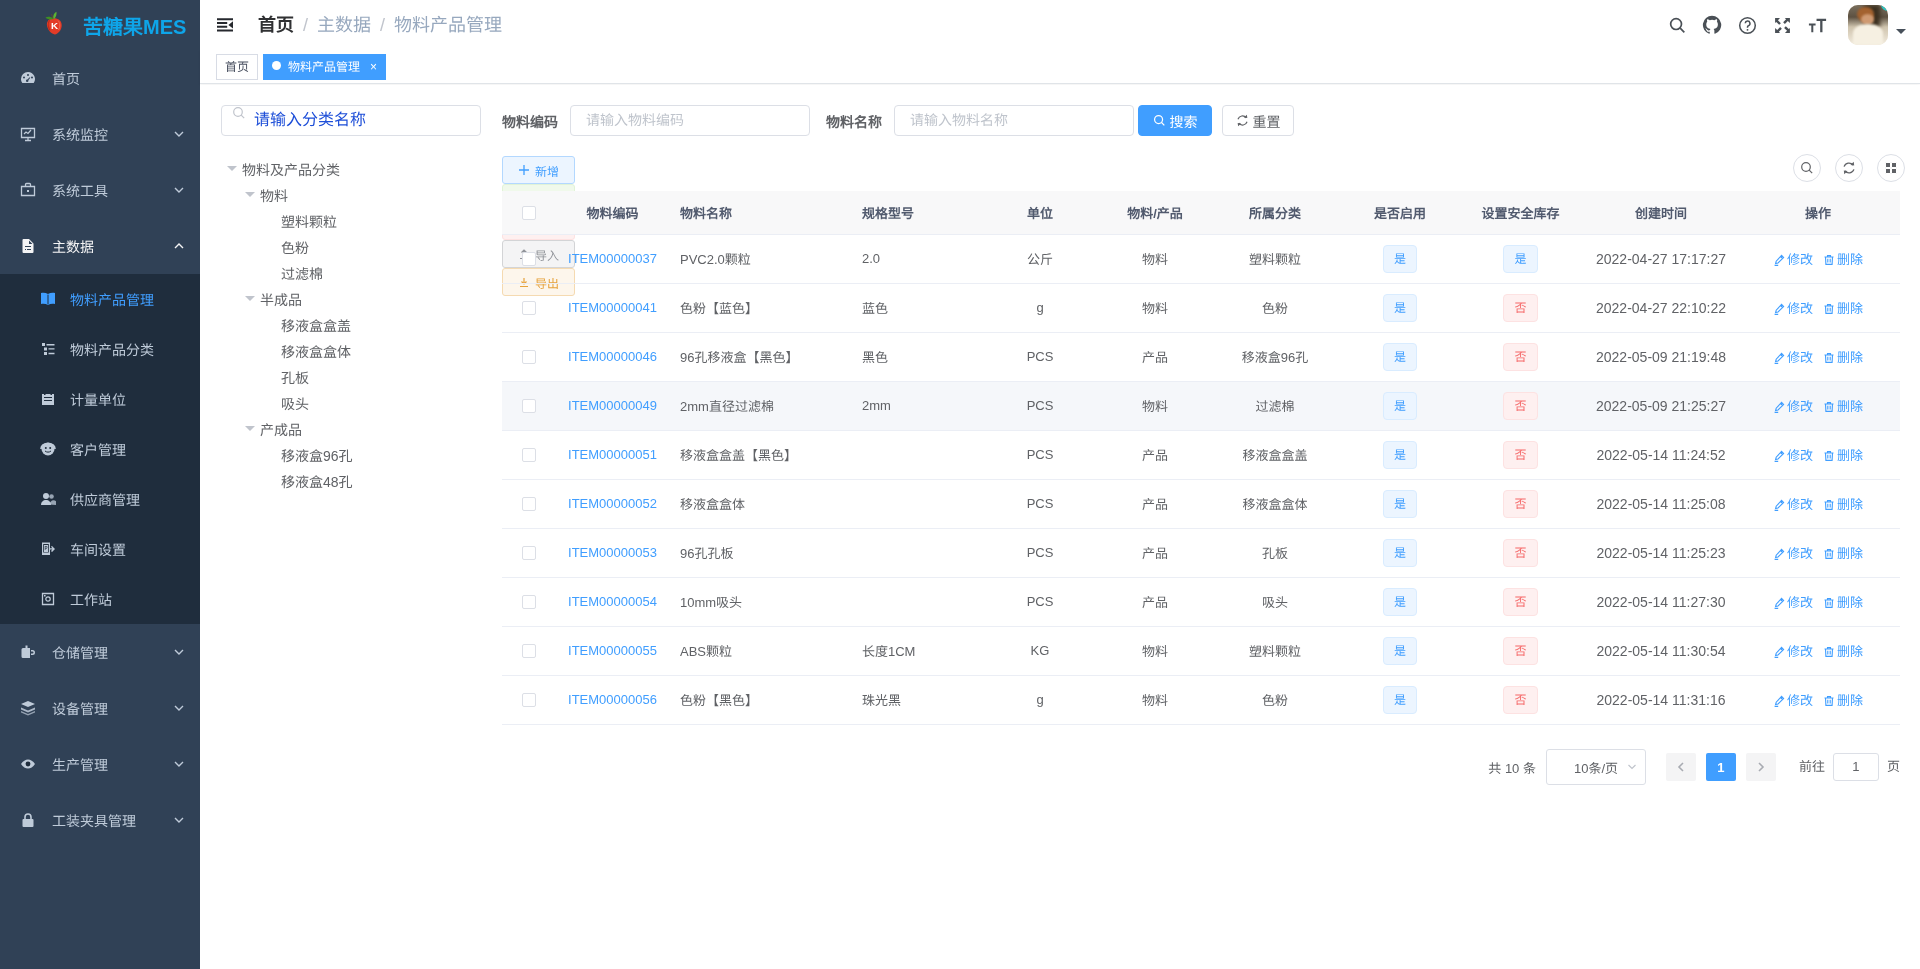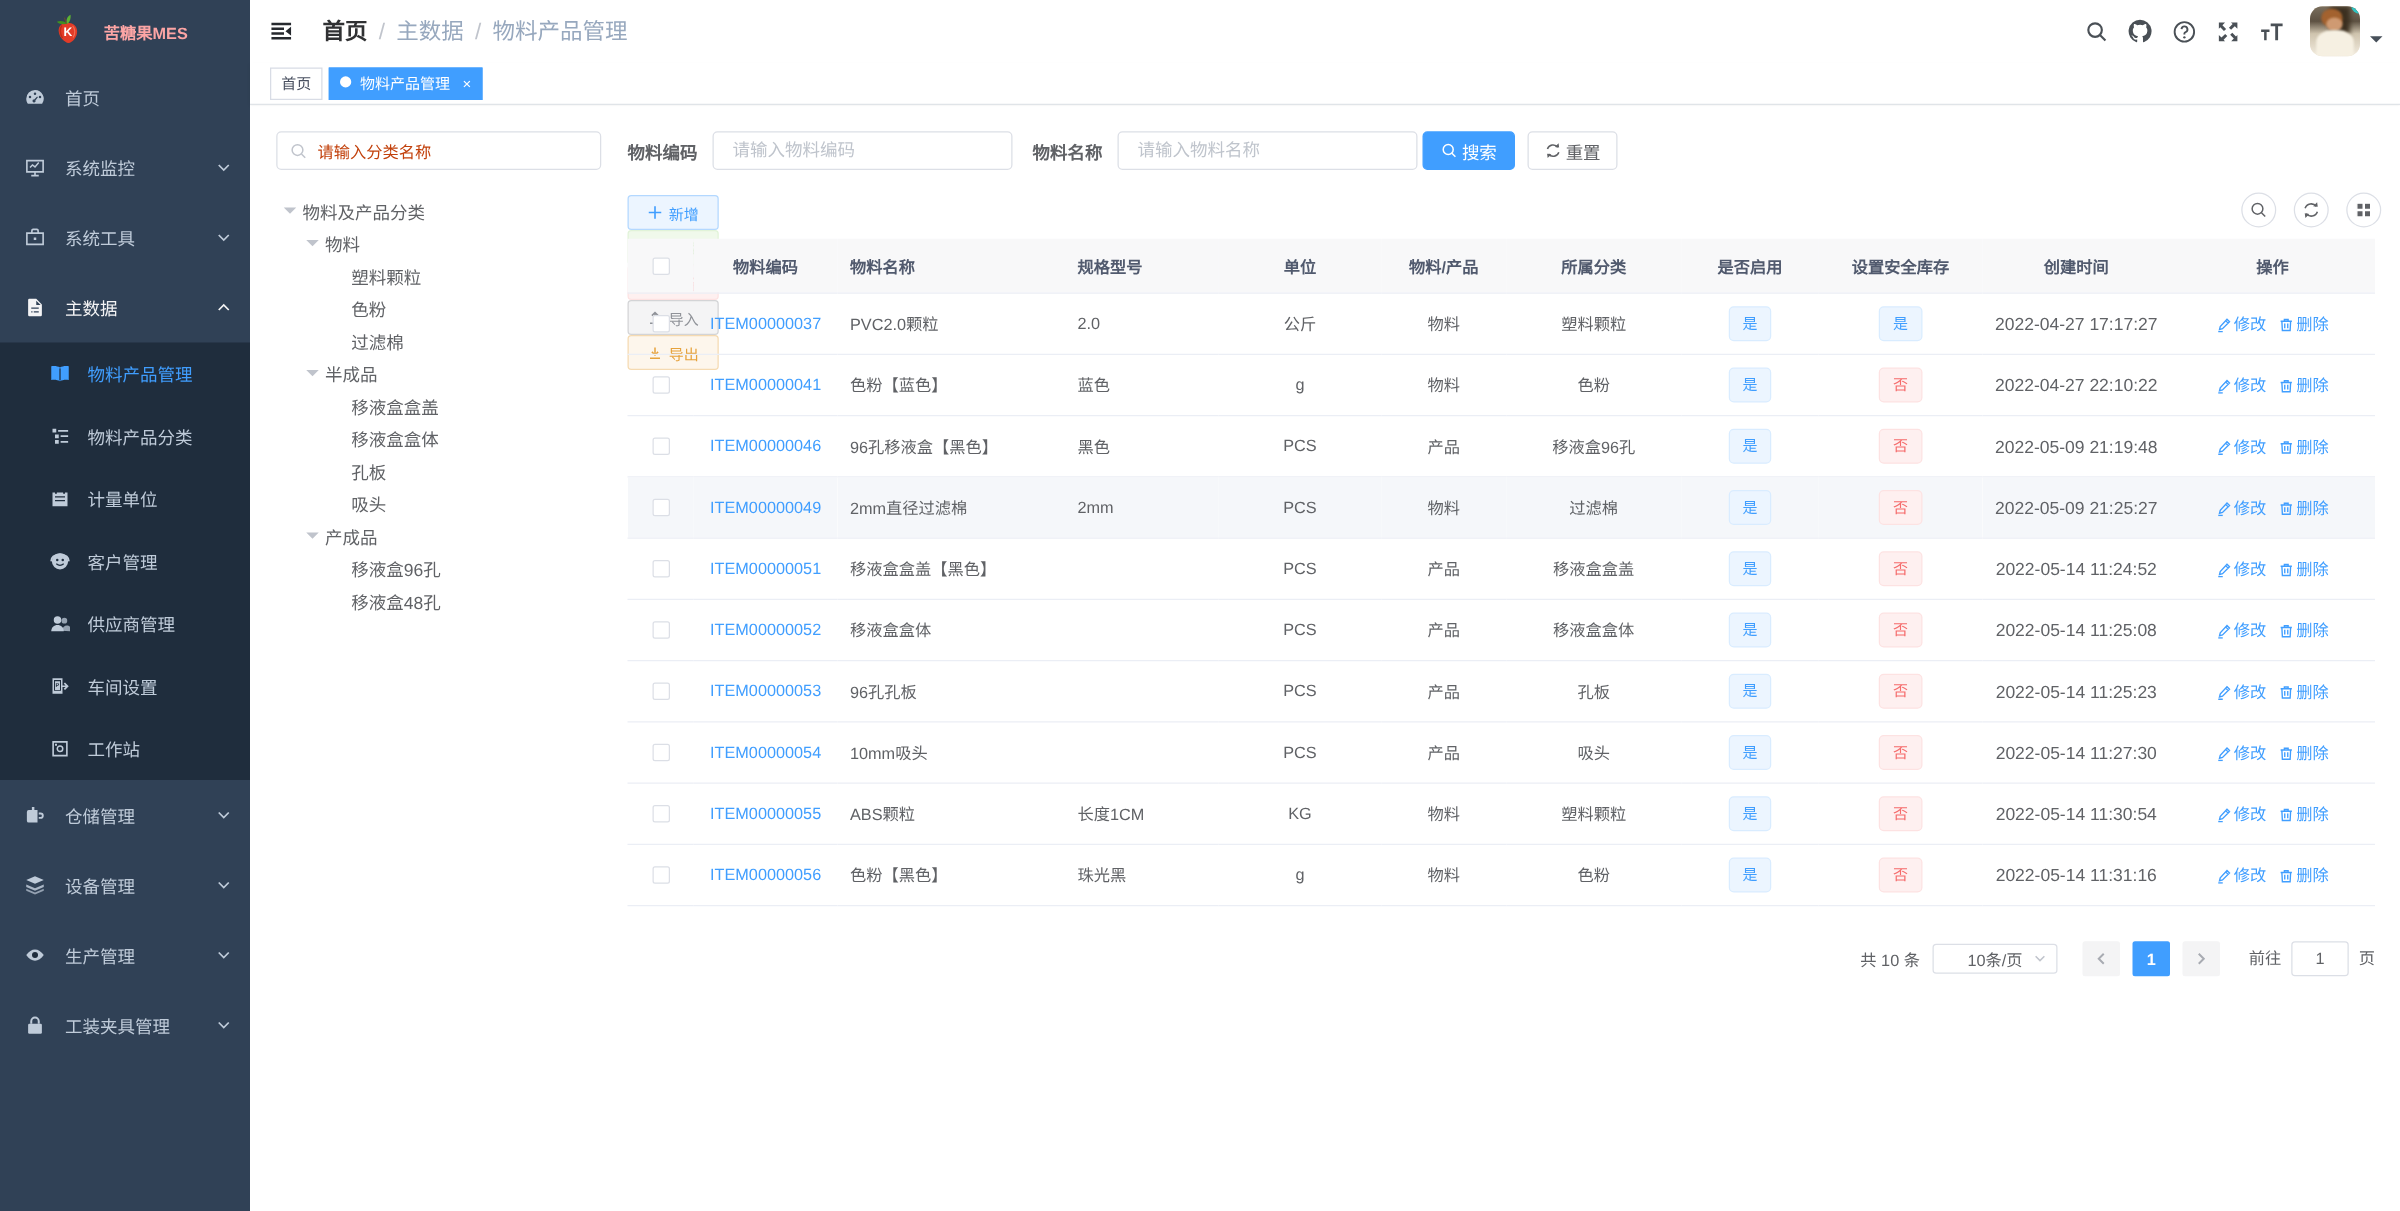--- a/index.html
+++ b/index.html
@@ -4,21 +4,21 @@
 <title>苦糖果MES</title>
 <style>
 * { margin:0; padding:0; box-sizing:border-box; }
 html,body { width:1920px; height:969px; overflow:hidden; font-family:"Liberation Sans",sans-serif; background:#fff; }
 body { position:relative; font-size:14px; color:#303133; }
 
 
 .sidebar { position:absolute; left:0; top:0; width:200px; height:969px; background:#304156; overflow:hidden; }
 .logo { height:50px; display:flex; align-items:center; padding-left:41px; }
 .logo .limg { width:26px; height:33px; margin-top:-4px; }
-.logo .ltxt { margin-left:16px; color:#fca5a5; font-weight:bold; font-size:13px; }
+.logo .ltxt { margin-left:16px; color:#0ea5e9; font-weight:bold; font-size:20px; }
 .menu { list-style:none; }
 .mitem { height:56px; display:flex; align-items:center; padding:0 20px; color:#bfcbd9; font-size:14px; position:relative; }
 .mitem .micon { width:16px; height:16px; margin-right:16px; flex:none; display:flex; align-items:center; justify-content:center; }
 .mitem .arrow { position:absolute; right:15px; top:50%; margin-top:-6px; width:12px; height:12px; }
 .submenu { background:#1f2d3d; list-style:none; }
 .smitem { height:50px; display:flex; align-items:center; padding-left:40px; color:#bfcbd9; font-size:14px; }
 .smitem .micon { width:16px; height:16px; margin-right:14px; flex:none; display:flex; align-items:center; justify-content:center; }
 .smitem.active { color:#409eff; }
 .mitem.open { color:#f4f4f5; }
 
@@ -38,21 +38,21 @@
 .tags { height:34px; background:#fff; border-bottom:1px solid #e0e4e8; box-shadow:0 1px 3px 0 rgba(0,0,0,.06); padding:4px 0 0 16px; display:flex; }
 .tag { height:26px; line-height:25px; border:1px solid #d8dce5; background:#fff; color:#495060; font-size:12px; padding:0 8px; margin-right:5px; }
 .tag.active { background:#409eff; color:#fff; border-color:#409eff; padding:0 8px; }
 .tag .dot { display:inline-block; width:9px; height:9px; border-radius:50%; background:#fff; margin-right:7px; position:relative; top:-1px; }
 .tag .close { margin-left:10px; font-size:12px; }
 
 .content { position:absolute; top:85px; left:0; right:0; bottom:0; background:#fff; }
 
 
 .treebox { position:absolute; left:21px; top:20px; width:260px; }
-.tree-input { height:31px; border:1px solid #dcdfe6; border-radius:4px; display:flex; align-items:center; color:#c2410c; font-size:13px; }
+.tree-input { height:31px; border:1px solid #dcdfe6; border-radius:4px; display:flex; align-items:flex-start; color:#1d4ed8; font-size:16px; }
 .tree-input svg { margin:0 8px 0 10px; }
 .tree { margin-top:20px; font-size:14px; color:#606266; padding-left:6px; }
 .tnode { height:26px; display:flex; align-items:center; }
 .tnode .tcaret { width:0; height:0; border:5px solid transparent; border-top-color:#c0c4cc; margin:4px 5px 0 0; }
 
 
 .rpanel { position:absolute; left:302px; top:0; width:1398px; height:850px; }
 .form-row { position:absolute; top:20px; left:0; height:31px; }
 .flabel { font-weight:bold; color:#606266; font-size:14px; white-space:nowrap; }
 .finput { position:absolute; height:31px; border:1px solid #dcdfe6; border-radius:4px; color:#bfc4cc; font-size:14px; line-height:29px; padding-left:15px; background:#fff; }
@@ -81,21 +81,21 @@
 .etag { display:inline-block; height:28px; line-height:26px; padding:0 10px; font-size:12px; border-radius:4px; }
 .etag.blue { color:#409eff; background:#ecf5ff; border:1px solid #d9ecff; }
 .etag.red { color:#f56c6c; background:#fef0f0; border:1px solid #fde2e2; }
 .op { color:#409eff; font-size:13px; white-space:nowrap; }
 .dt { font-size:14px; }
 .op svg { vertical-align:-2px; }
 
 
 .pager { position:absolute; top:668px; right:0; height:28px; display:flex; align-items:center; font-size:13px; color:#606266; }
 .pager .total { margin-right:10px; }
-.psel { width:100px; height:24px; border:1px solid #dcdfe6; border-radius:3px; display:flex; align-items:center; justify-content:center; color:#606266; position:relative; margin-right:15px; }
+.psel { width:100px; height:36px; border:1px solid #dcdfe6; border-radius:3px; display:flex; align-items:center; justify-content:center; color:#606266; position:relative; margin-right:15px; }
 .pbtn { min-width:30px; height:28px; background:#f4f4f5; color:#c0c4cc; border-radius:2px; display:flex; align-items:center; justify-content:center; margin:0 5px; }
 .pbtn.num { background:#409eff; color:#fff; font-weight:bold; }
 .jump { margin-left:18px; }
 .jinput { display:inline-block; width:46px; height:28px; border:1px solid #dcdfe6; border-radius:3px; text-align:center; line-height:26px; margin:0 8px; color:#606266; }
 </style>
 </head>
 <body>
 <div class="sidebar">
   <div class="logo">
     <svg class="limg" viewBox="0 0 32 32">

